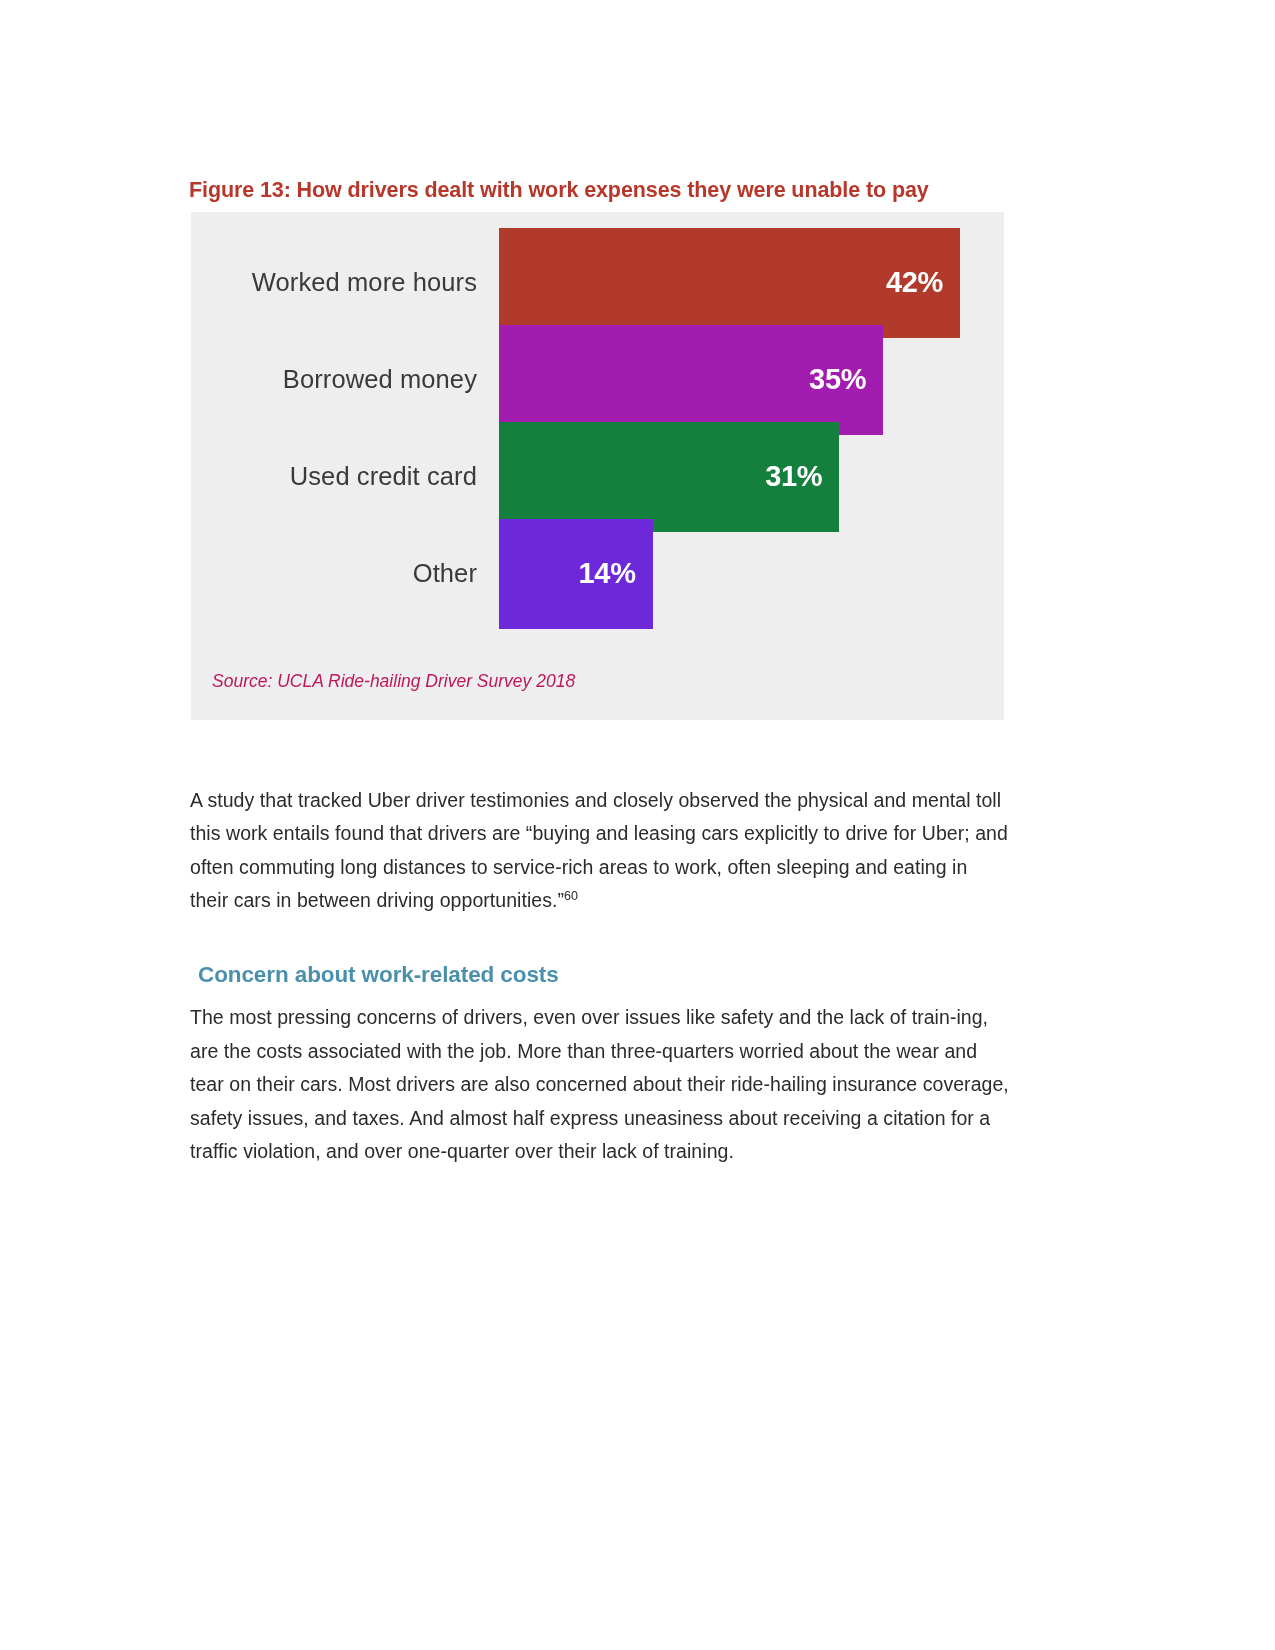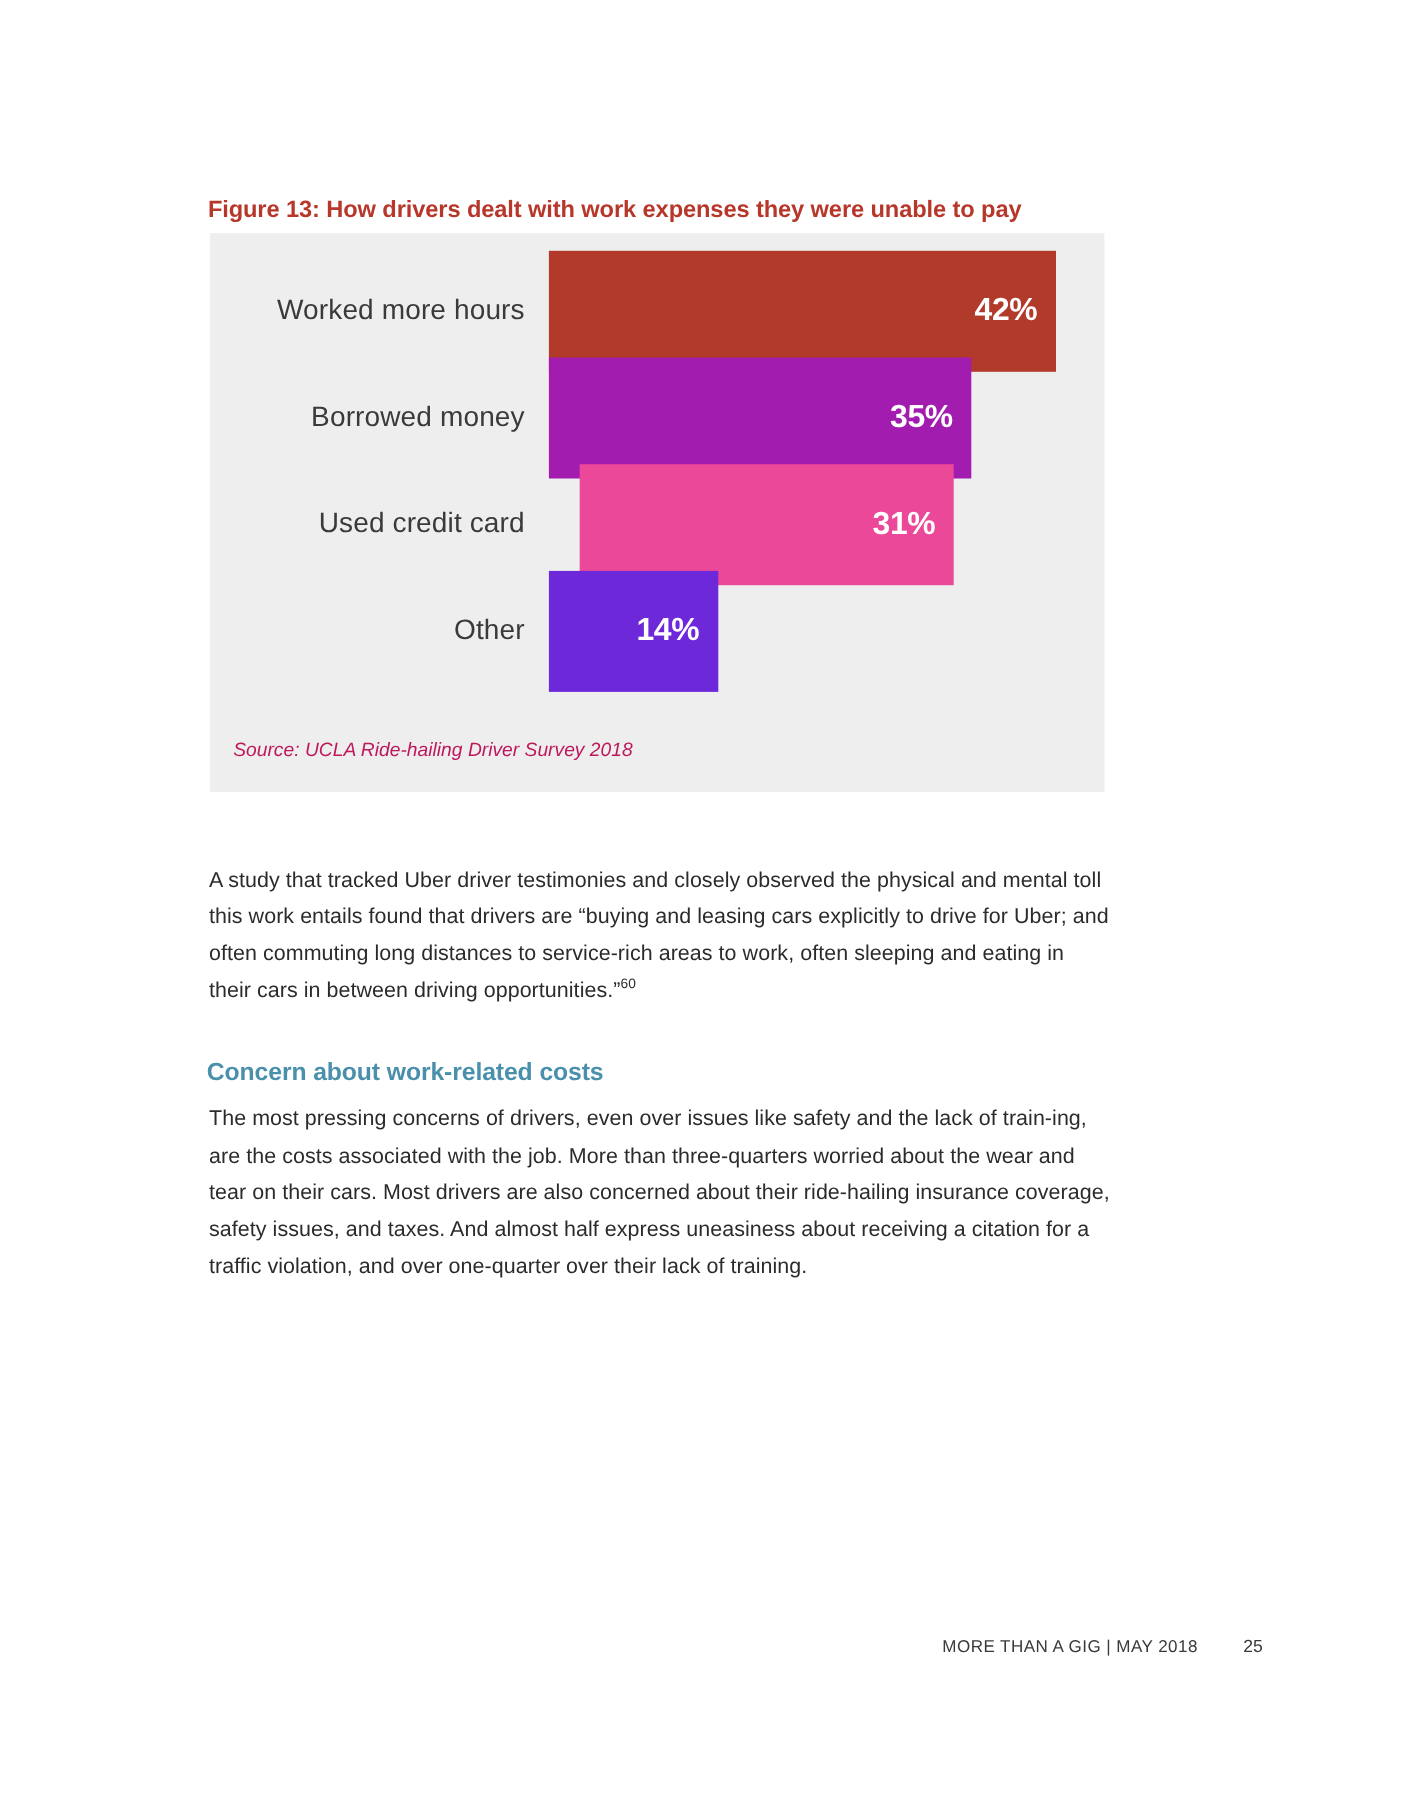--- a/index.html
+++ b/index.html
@@ -118,21 +118,21 @@
   #para-2 { top: 980px; margin-top: 21px; }
 
   .footnote-ref {
     font-size: 12.5px;
     vertical-align: super;
     line-height: 0;
   }
 
   .section-heading {
     position: absolute;
-    left: 188px;
+    left: 198px;
     top: 962px;
     font-size: 22.5px;
     font-weight: bold;
     color: #4a90ad;
     letter-spacing: -0.1px;
   }
 
   
   .footer {
     position: absolute;
@@ -185,21 +185,21 @@
         <div class="bar-track">
           <div class="bar" id="bar-1" style="width: 384.239px; background: #a21caf;">
             <span class="bar-value">35%</span>
           </div>
         </div>
       </div>
 
       <div class="bar-row">
         <div class="bar-label">Used credit card</div>
         <div class="bar-track">
-          <div class="bar" id="bar-2" style="width: 340.326px; background: #ec4899; margin-left: 28px;">
+          <div class="bar" id="bar-2" style="width: 340.326px; background: #15803d;">
             <span class="bar-value">31%</span>
           </div>
         </div>
       </div>
 
       <div class="bar-row">
         <div class="bar-label">Other</div>
         <div class="bar-track">
           <div class="bar" id="bar-3" style="width: 153.696px; background: #6d28d9;">
             <span class="bar-value">14%</span>
@@ -211,18 +211,14 @@
 
     <div class="source-note">Source: UCLA Ride-hailing Driver Survey 2018</div>
   </div>
 
   <p class="body-paragraph" id="para-1"><span>A study that tracked Uber driver testimonies and closely observed the physical and mental toll this work entails found that drivers are “buying and leasing cars explicitly to drive for Uber; and often commuting long distances to service-rich areas to work, often sleeping and eating in their cars in between driving opportunities.”</span><span class="footnote-ref">60</span></p>
 
   <div class="section-heading">Concern about work-related costs</div>
 
   <p class="body-paragraph" id="para-2">The most pressing concerns of drivers, even over issues like safety and the lack of train-ing, are the costs associated with the job. More than three-quarters worried about the wear and tear on their cars. Most drivers are also concerned about their ride-hailing insurance coverage, safety issues, and taxes. And almost half express uneasiness about receiving a citation for a traffic violation, and over one-quarter over their lack of training.</p>
 
-  <div class="footer">
-    <div class="footer-title">MORE THAN A GIG | MAY 2018</div>
-    <div class="footer-page">25</div>
-  </div>
 
 </div>
 
 </body></html>

